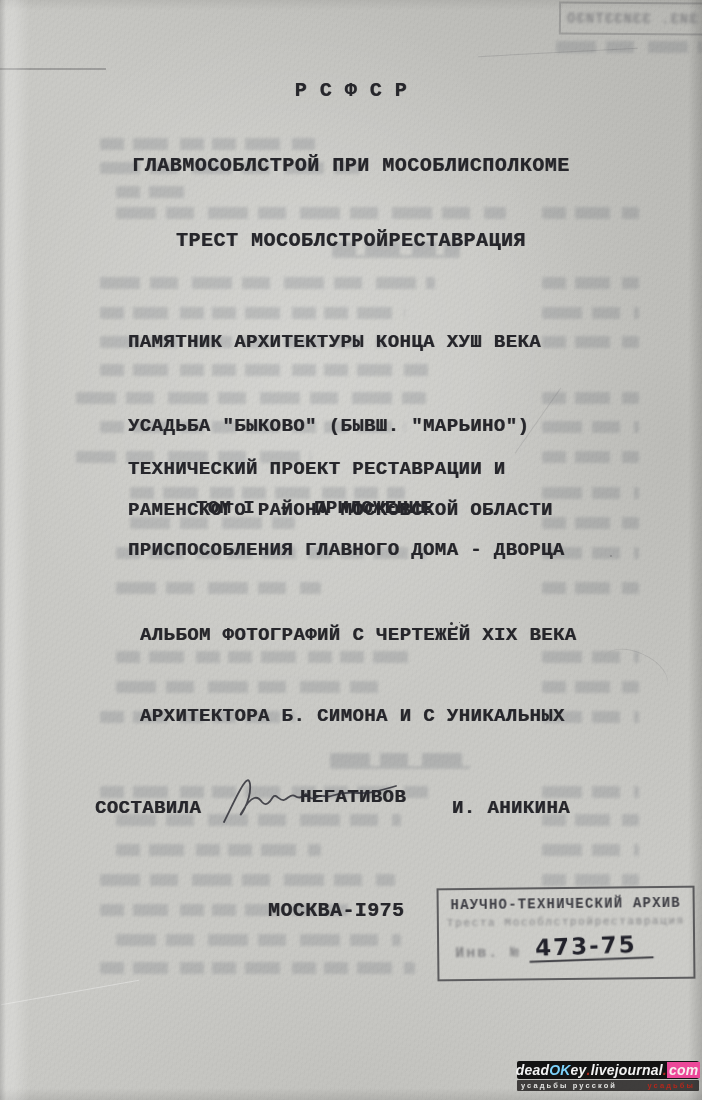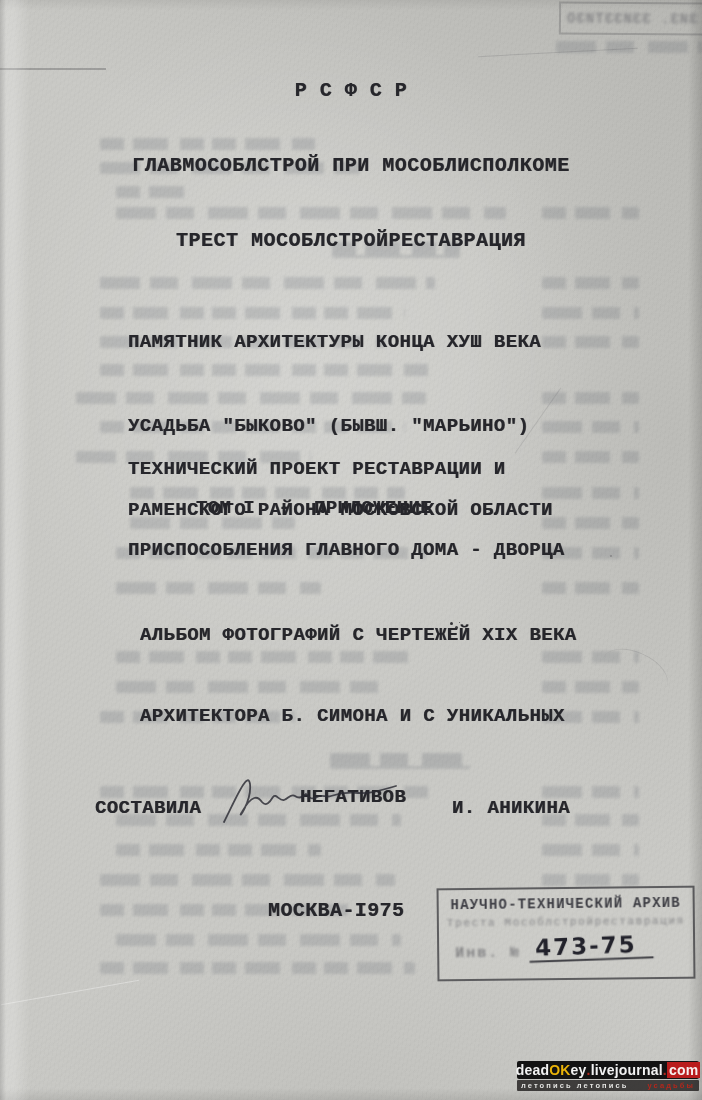--- a/index.html
+++ b/index.html
@@ -203,27 +203,27 @@
   <div class="artifact scr2"></div>
   <div class="artifact scr3"></div>
   <div class="artifact scr4"></div>
   <div class="artifact scr5"></div>
   <div class="artifact splatter"></div>
   <div class="artifact specks"></div>
 
   <div class="edges"></div>
 
   <div class="watermark">
-    <div class="wm-bar" id="wm-line" style="background: rgb(19, 19, 19);">
+    <div class="wm-bar" id="wm-line" style="background: rgb(19, 19, 19); font-style: italic;">
         <span style="color: rgb(242, 242, 242);">dead</span>
-        <span style="color: #eab308;">OK</span>
+        <span style="color: #7dd3fc;">OK</span>
         <span style="color: rgb(242, 242, 242);">ey</span>
         <span style="color: rgb(179, 39, 28);">.</span>
         <span style="color: rgb(242, 242, 242);">livejournal</span>
         <span style="color: rgb(179, 39, 28);">.</span>
-        <span style="color: rgb(247, 239, 238); background: #b91c1c; padding: 0px 2px;">com</span>
+        <span style="color: rgb(247, 239, 238); background: #ec4899; padding: 0px 2px;">com</span>
       </div>
     <div class="wm-sub">
-      <span>летопись летопись</span>
+      <span>усадьбы русской</span>
       <span id="wm-tag-right" style="color: rgb(179, 39, 28); margin-left: 8px;">усадьбы</span>
     </div>
   </div>
 </div>
 
 </body></html>

